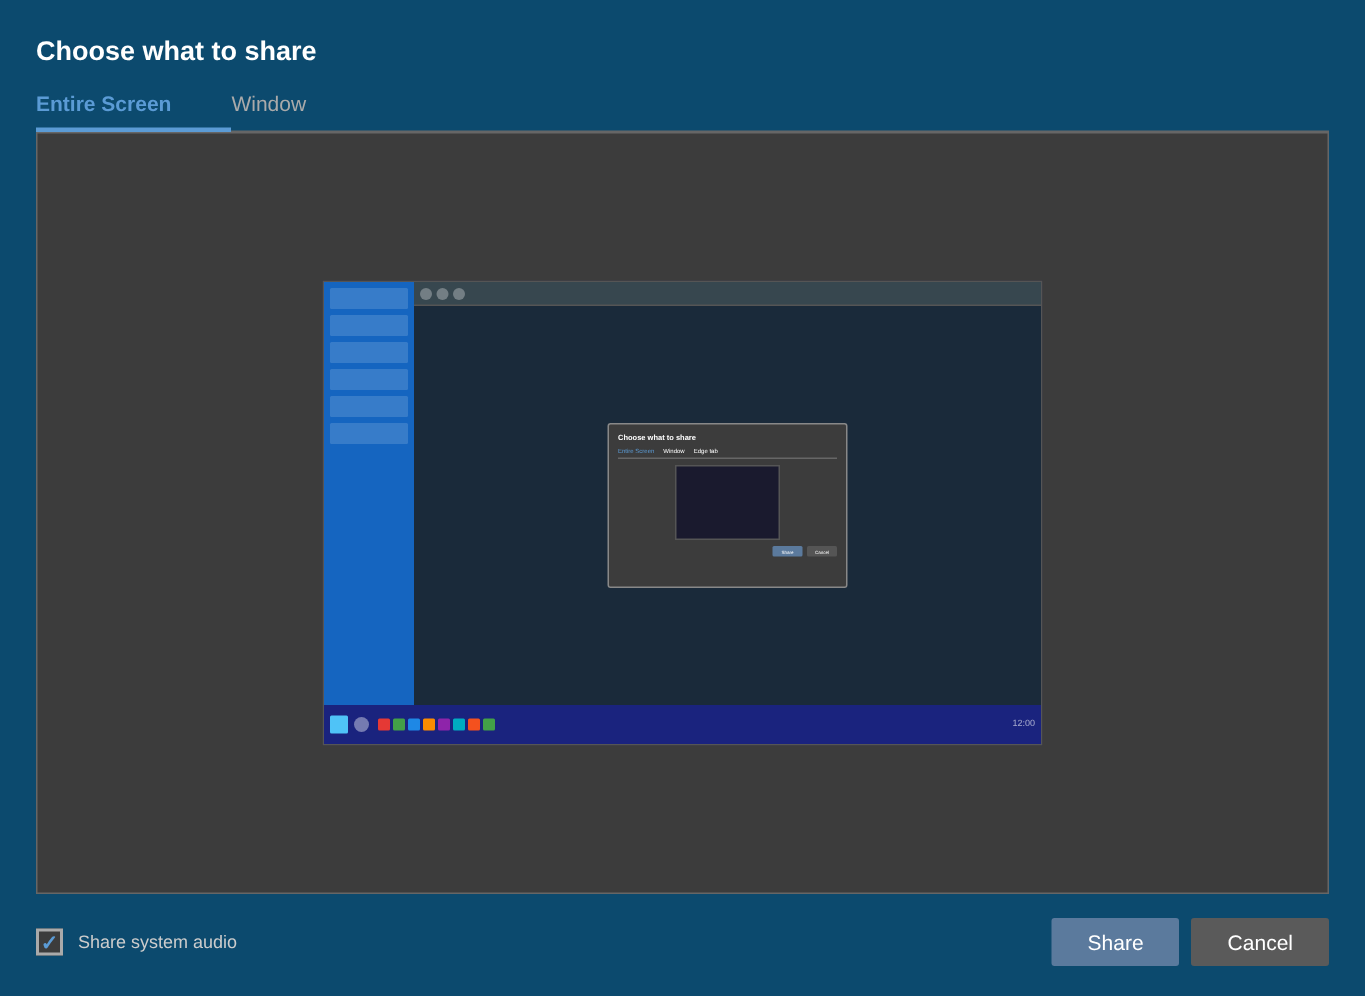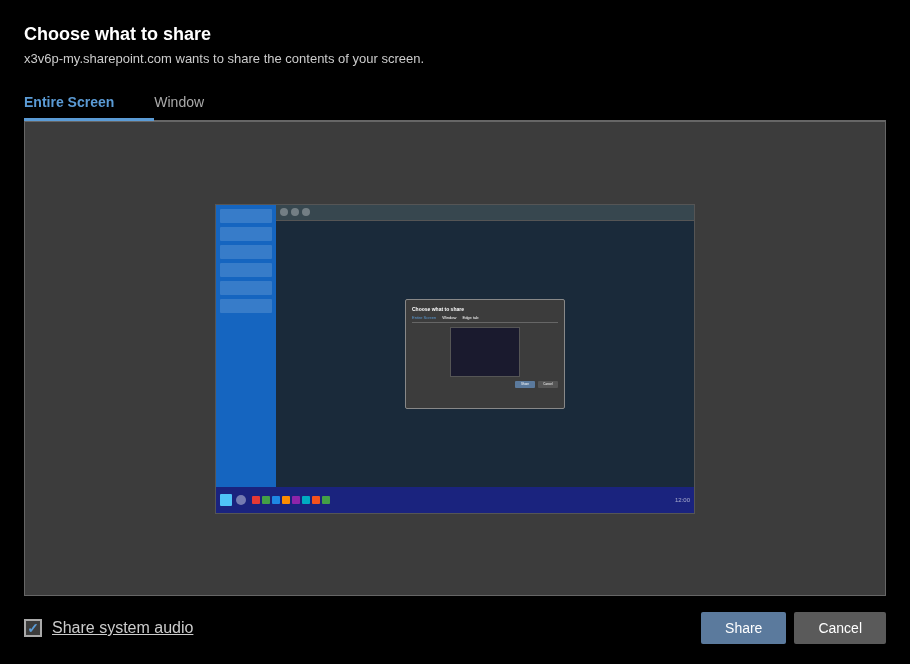--- a/index.html
+++ b/index.html
@@ -15,21 +15,21 @@
       display: flex;
       align-items: center;
       justify-content: center;
       font-family: 'Segoe UI', Arial, sans-serif;
       color: #ffffff;
     }
 
     .dialog {
       width: 910px;
       height: 664px;
-      background: #000000;
+      background: #0c4a6e;
       display: flex;
       flex-direction: column;
       padding: 24px 24px 20px 24px;
     }
 
     .dialog-title {
       font-size: 18px;
       font-weight: 700;
       color: #ffffff;
       margin-bottom: 6px;
@@ -265,23 +265,22 @@
     }
 
     .checkmark {
       color: #5b9bd5;
       font-size: 14px;
       font-weight: bold;
       line-height: 1;
     }
 
     .checkbox-label {
-      font-size: 16px;
+      font-size: 12px;
       color: #cccccc;
-      text-decoration: underline;
     }
 
     .footer-buttons {
       display: flex;
       gap: 8px;
     }
 
     .btn {
       padding: 8px 24px;
       font-size: 14px;
@@ -333,21 +332,20 @@
       margin-left: auto;
       font-size: 6px;
       color: rgba(255,255,255,0.6);
     }
   </style>
 </head>
 <body>
 
 <div class="dialog">
   <h1 class="dialog-title">Choose what to share</h1>
-  <p class="dialog-subtitle">x3v6p-my.sharepoint.com wants to share the contents of your screen.</p>
 
   <div class="tabs">
     <div class="tab active">Entire Screen</div>
     <div class="tab">Window</div>
   </div>
 
   <div class="preview-area">
     <div class="screen-preview">
       <div class="screen-inner">
 

